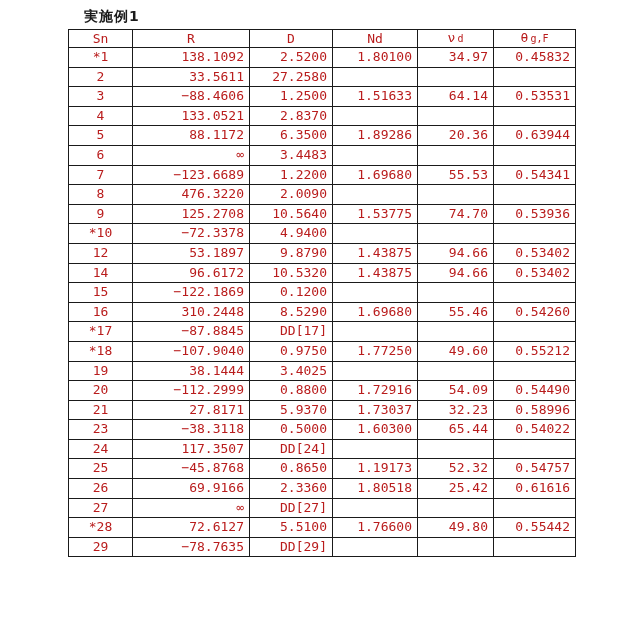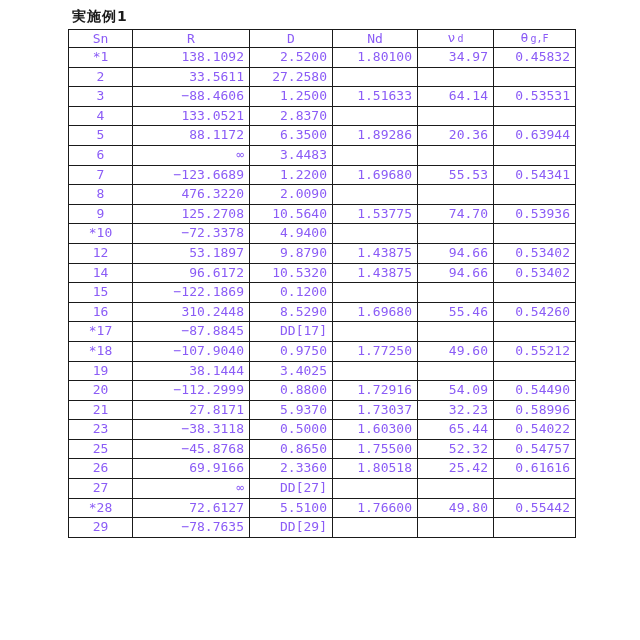--- a/index.html
+++ b/index.html
@@ -15,29 +15,29 @@
     left: 68px;
     top: 8px;
     width: 540px;
     color: #1a1a1a;
   }
   .title {
     font-family: "DejaVu Sans", "Liberation Sans", sans-serif;
     font-size: 14px;
     font-weight: bold;
     letter-spacing: 1px;
-    margin: 0 0 3px 4px;
+    margin: 0 0 3px 16px;
     color: #1a1a1a;
   }
   table.data {
     border-collapse: collapse;
     table-layout: fixed;
     font-family: "DejaVu Sans Mono", "Liberation Mono", monospace;
     font-size: 13px;
-    color: #8b5cf6;
+    color: #b91c1c;
   }
   table.data th, table.data td {
     border: 1.5px solid #1a1a1a;
     padding: 0 5px 0 2px;
     overflow: hidden;
     white-space: nowrap;
     background: #ffffff;
   }
   table.data th {
     height: 16px;
@@ -253,24 +253,32 @@
         </tr>
         <tr>
           <td class="sn">23</td>
           <td>−38.3118</td>
           <td>0.5000</td>
           <td>1.60300</td>
           <td>65.44</td>
           <td>0.54022</td>
         </tr>
         <tr>
+          <td class="sn">24</td>
+          <td>117.3507</td>
+          <td>DD[24]</td>
+          <td></td>
+          <td></td>
+          <td></td>
+        </tr>
+        <tr>
           <td class="sn">25</td>
           <td>−45.8768</td>
           <td>0.8650</td>
-          <td>1.75500</td>
+          <td>1.19173</td>
           <td>52.32</td>
           <td>0.54757</td>
         </tr>
         <tr>
           <td class="sn">26</td>
           <td>69.9166</td>
           <td>2.3360</td>
           <td>1.80518</td>
           <td>25.42</td>
           <td>0.61616</td>

